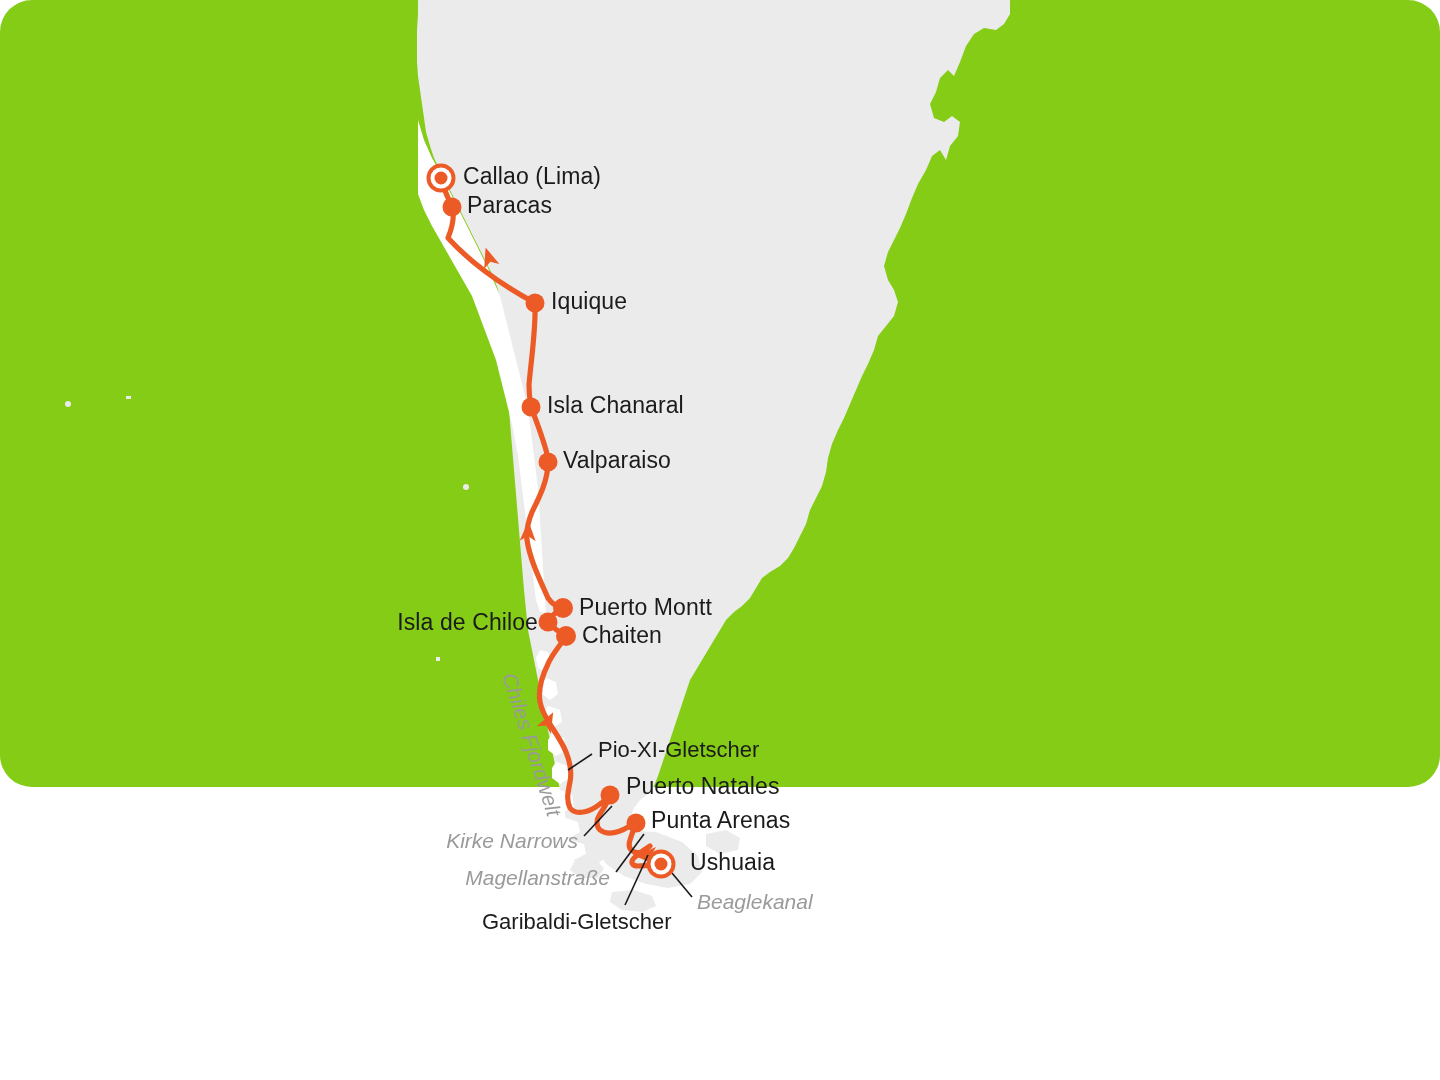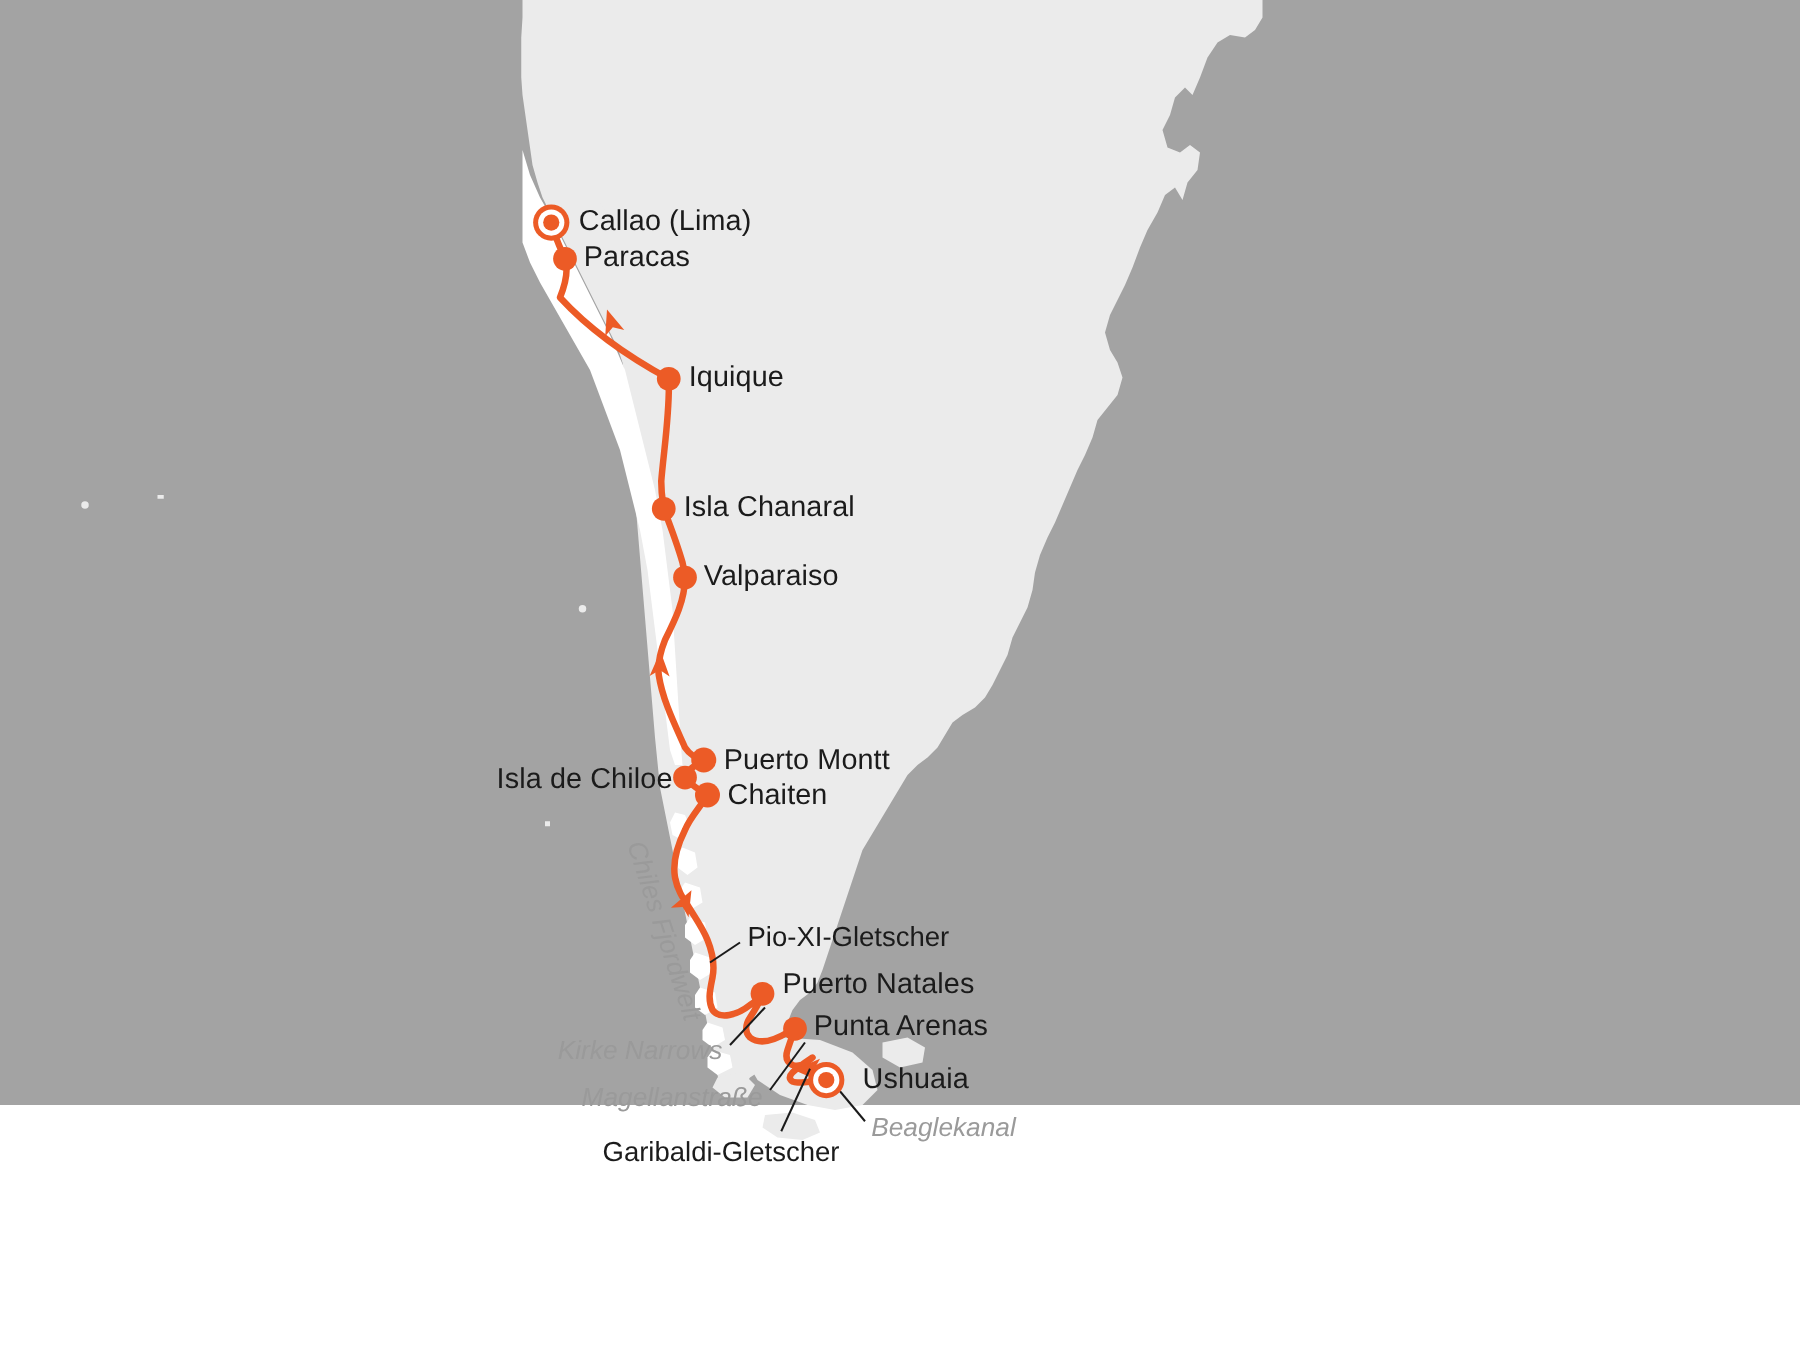--- a/index.html
+++ b/index.html
@@ -10,22 +10,23 @@
   }
   body {
     font-family: "Liberation Sans", sans-serif;
     width: 1440px;
     height: 1080px;
     overflow: hidden;
   }
   #map-root {
     position: relative;
     width: 1440px;
-    height: 884px;
-    background: #a3a3a3;
+    height: 787px;
+    background: #84cc16;
+    border-radius: 32px;
   }
   #map-svg {
     position: absolute;
     top: 0;
     left: 0;
     width: 1440px;
     height: 1080px;
     display: block;
   }
   .port-label {

